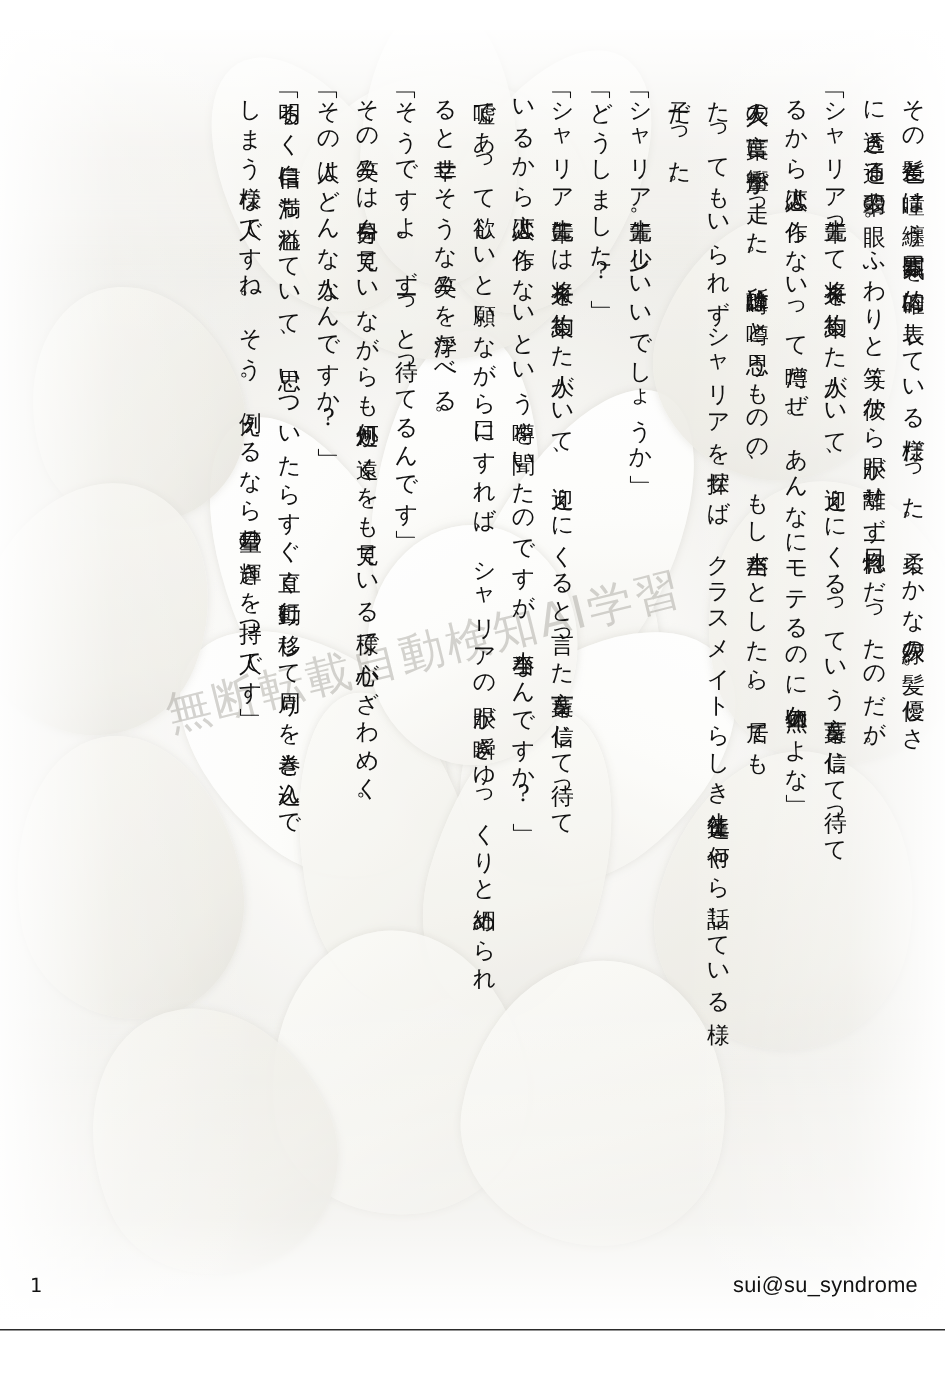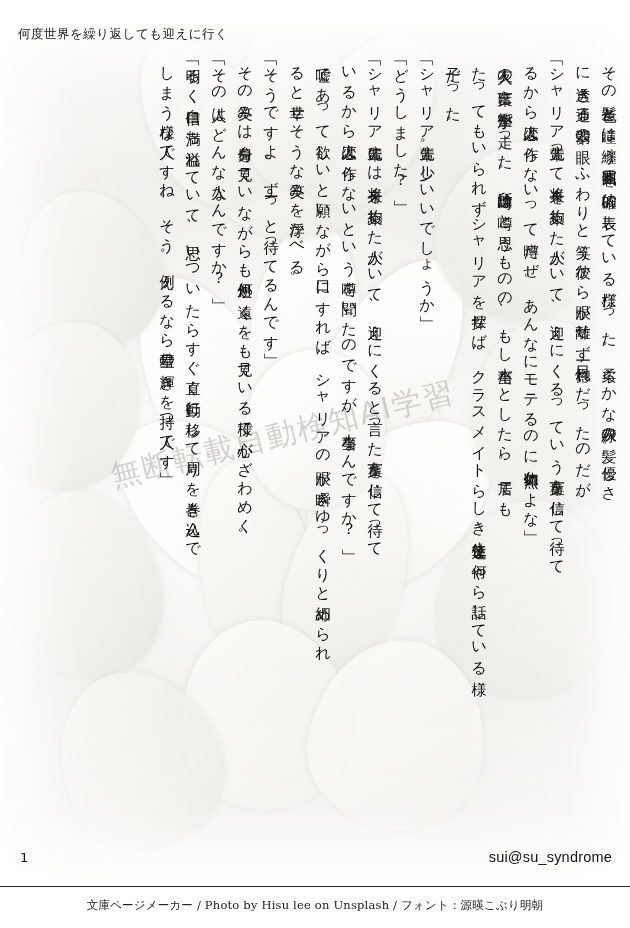--- a/index.html
+++ b/index.html
@@ -185,21 +185,20 @@
     <div class="petal soft" style="left:180px;top:600px;width:170px;height:190px;transform:rotate(-8deg);"></div>
     <div class="petal soft" style="left:310px;top:620px;width:175px;height:190px;transform:rotate(10deg);"></div>
     <div class="petal dim" style="left:60px;top:650px;width:160px;height:180px;transform:rotate(-24deg);"></div>
 
     <div class="softwash"></div>
     <div class="vignette"></div>
   </div>
 
   <div class="watermark">無断転載自動検知AI学習</div>
 
-  <div class="header-title">何度世界を繰り返しても迎えに行く</div>
 
   <div class="body-text">
     <div class="tcol">その髪色と瞳は纏う雰囲気を的確に表している様だった。柔らかな灰緑の髪。優しさ</div>
     <div class="tcol">に透き通る翡翠の眼。ふわりと笑う彼から眼が離せず一目惚れだったのだが。</div>
     <div class="tcol">「シャリア先輩って将来を約束した人がいて、迎えにくるっていう言葉を信じて待って</div>
     <div class="tcol">るから恋人は作らないって噂だぜ。あんなにモテるのに勿体無いよな」</div>
     <div class="tcol">友人の言葉に衝撃が走った。所詮噂は噂と思うものの、もし本当だとしたら。居ても</div>
     <div class="tcol">たってもいられずシャリアを探せば、クラスメイトらしき生徒達と何やら話している様</div>
     <div class="tcol">子だった。</div>
     <div class="tcol">「シャリア先輩。少しいいでしょうか」</div>
@@ -211,15 +210,14 @@
     <div class="tcol">「そうですよ。ずーっと待ってるんです」</div>
     <div class="tcol">その笑みは自分を見ていながらも何処か遠くをも見ている様で心がざわめく。</div>
     <div class="tcol">「その人はどんな人なんですか?」</div>
     <div class="tcol">「明るく自信に満ち溢れていて、思いついたらすぐ直ぐ行動に移して周りを巻き込んで</div>
     <div class="tcol">しまう様な人ですね。そう。例えるなら彗星の輝きを持つ人です」</div>
   </div>
 
   <div class="page-number">1</div>
   <div class="author-handle">sui@su_syndrome</div>
   <div class="hr"></div>
-  <div class="credit">文庫ページメーカー / Photo by Hisu lee on Unsplash / フォント：源暎こぶり明朝</div>
 
 </div>
 
 </body></html>

